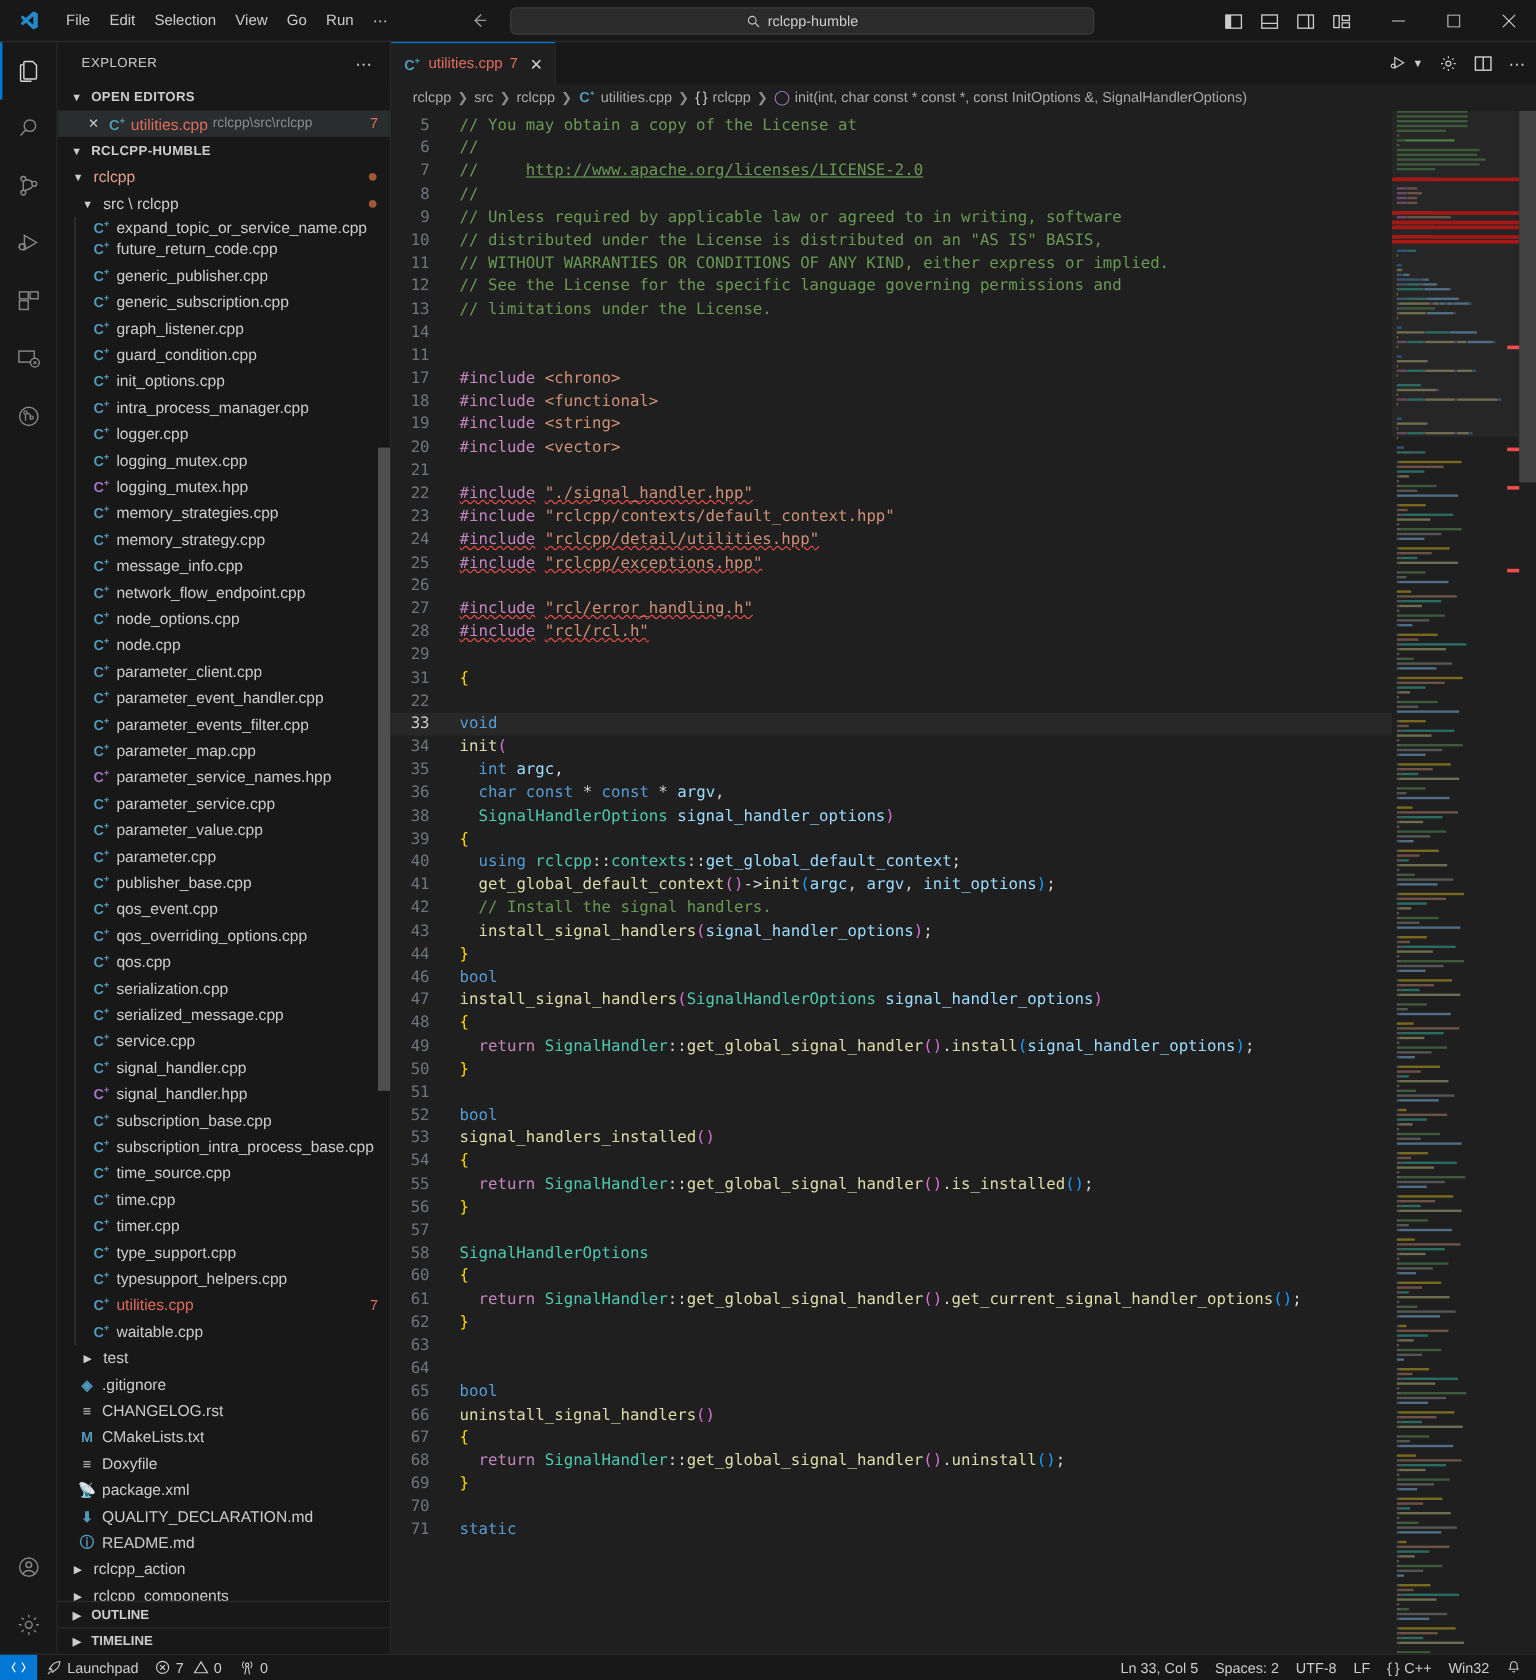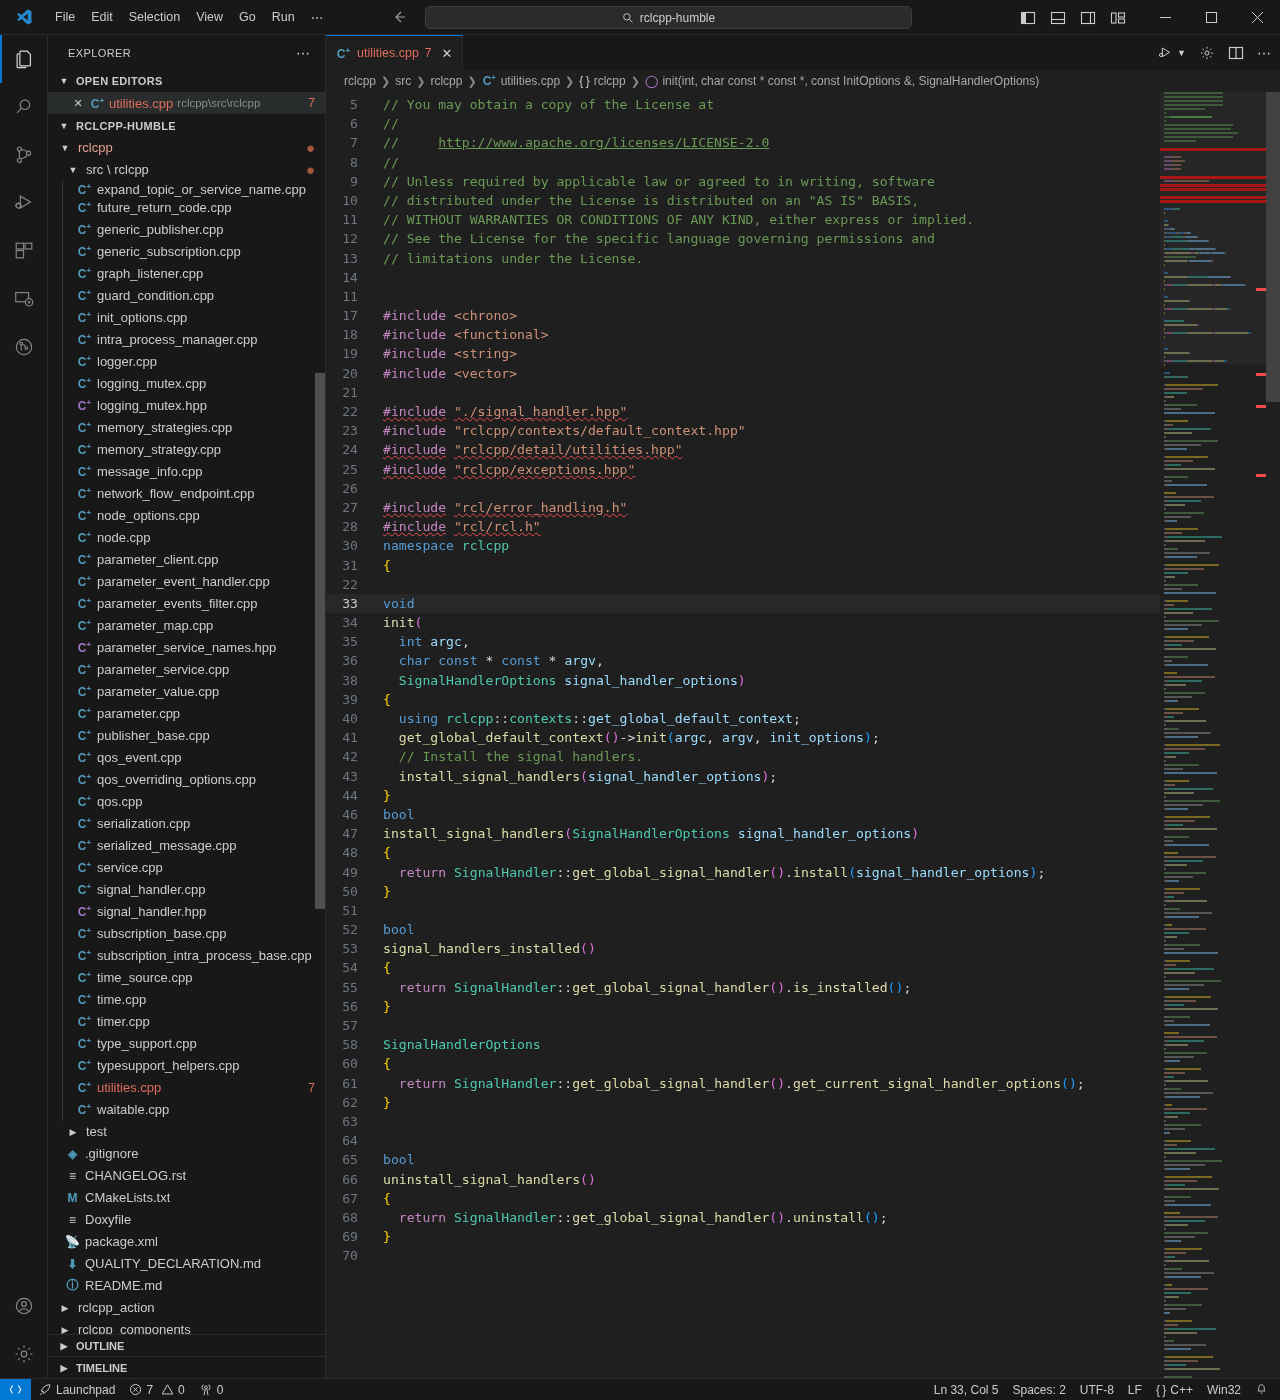--- a/index.html
+++ b/index.html
@@ -781,21 +781,21 @@
             <div class="cline"><span class="ln">19</span><span class="ctext"><span class="t-pre">#include</span><span class="t-pln"> </span><span class="t-str">&lt;string&gt;</span></span></div>
             <div class="cline"><span class="ln">20</span><span class="ctext"><span class="t-pre">#include</span><span class="t-pln"> </span><span class="t-str">&lt;vector&gt;</span></span></div>
             <div class="cline"><span class="ln">21</span><span class="ctext"></span></div>
             <div class="cline"><span class="ln">22</span><span class="ctext"><span class="t-pre squig">#include</span><span class="t-pln"> </span><span class="t-str squig">"./signal_handler.hpp"</span></span></div>
             <div class="cline"><span class="ln">23</span><span class="ctext"><span class="t-pre">#include</span><span class="t-pln"> </span><span class="t-str">"rclcpp/contexts/default_context.hpp"</span></span></div>
             <div class="cline"><span class="ln">24</span><span class="ctext"><span class="t-pre squig">#include</span><span class="t-pln"> </span><span class="t-str squig">"rclcpp/detail/utilities.hpp"</span></span></div>
             <div class="cline"><span class="ln">25</span><span class="ctext"><span class="t-pre squig">#include</span><span class="t-pln"> </span><span class="t-str squig">"rclcpp/exceptions.hpp"</span></span></div>
             <div class="cline"><span class="ln">26</span><span class="ctext"></span></div>
             <div class="cline"><span class="ln">27</span><span class="ctext"><span class="t-pre squig">#include</span><span class="t-pln"> </span><span class="t-str squig">"rcl/error_handling.h"</span></span></div>
             <div class="cline"><span class="ln">28</span><span class="ctext"><span class="t-pre squig">#include</span><span class="t-pln"> </span><span class="t-str squig">"rcl/rcl.h"</span></span></div>
-            <div class="cline"><span class="ln">30</span><span class="ctext"><span class="t-kw">namespace</span><span class="t-pln"> </span><span class="t-type">rclcpp</span></span></div>
+            <div class="cline"><span class="ln">29</span><span class="ctext"></span></div>
             <div class="cline"><span class="ln">31</span><span class="ctext"><span class="t-brkt1">{</span></span></div>
             <div class="cline"><span class="ln">22</span><span class="ctext"></span></div>
             <div class="cline cur"><span class="ln">33</span><span class="ctext"><span class="t-kw">void</span></span></div>
             <div class="cline"><span class="ln">34</span><span class="ctext"><span class="t-fn">init</span><span class="t-brkt2">(</span></span></div>
             <div class="cline"><span class="ln">35</span><span class="ctext"><span class="t-pln">  </span><span class="t-kw">int</span><span class="t-pln"> </span><span class="t-var">argc</span><span class="t-punc">,</span></span></div>
             <div class="cline"><span class="ln">36</span><span class="ctext"><span class="t-pln">  </span><span class="t-kw">char</span><span class="t-pln"> </span><span class="t-kw">const</span><span class="t-punc"> * </span><span class="t-kw">const</span><span class="t-punc"> * </span><span class="t-var">argv</span><span class="t-punc">,</span></span></div>
             <div class="cline"><span class="ln">38</span><span class="ctext"><span class="t-pln">  </span><span class="t-type">SignalHandlerOptions</span><span class="t-pln"> </span><span class="t-var">signal_handler_options</span><span class="t-brkt2">)</span></span></div>
             <div class="cline"><span class="ln">39</span><span class="ctext"><span class="t-brkt1">{</span></span></div>
             <div class="cline"><span class="ln">40</span><span class="ctext"><span class="t-pln">  </span><span class="t-kw">using</span><span class="t-pln"> </span><span class="t-type">rclcpp</span><span class="t-punc">::</span><span class="t-type">contexts</span><span class="t-punc">::</span><span class="t-var">get_global_default_context</span><span class="t-punc">;</span></span></div>
             <div class="cline"><span class="ln">41</span><span class="ctext"><span class="t-pln">  </span><span class="t-fn">get_global_default_context</span><span class="t-brkt2">()</span><span class="t-punc">-&gt;</span><span class="t-fn">init</span><span class="t-brkt3">(</span><span class="t-var">argc</span><span class="t-punc">, </span><span class="t-var">argv</span><span class="t-punc">, </span><span class="t-var">init_options</span><span class="t-brkt3">)</span><span class="t-punc">;</span></span></div>
@@ -819,20 +819,21 @@
             <div class="cline"><span class="ln">61</span><span class="ctext"><span class="t-pln">  </span><span class="t-kw2">return</span><span class="t-pln"> </span><span class="t-type">SignalHandler</span><span class="t-punc">::</span><span class="t-fn">get_global_signal_handler</span><span class="t-brkt2">()</span><span class="t-punc">.</span><span class="t-fn">get_current_signal_handler_options</span><span class="t-brkt3">()</span><span class="t-punc">;</span></span></div>
             <div class="cline"><span class="ln">62</span><span class="ctext"><span class="t-brkt1">}</span></span></div>
             <div class="cline"><span class="ln">63</span><span class="ctext"></span></div>
             <div class="cline"><span class="ln">64</span><span class="ctext"></span></div>
             <div class="cline"><span class="ln">65</span><span class="ctext"><span class="t-kw">bool</span></span></div>
             <div class="cline"><span class="ln">66</span><span class="ctext"><span class="t-fn">uninstall_signal_handlers</span><span class="t-brkt2">()</span></span></div>
             <div class="cline"><span class="ln">67</span><span class="ctext"><span class="t-brkt1">{</span></span></div>
             <div class="cline"><span class="ln">68</span><span class="ctext"><span class="t-pln">  </span><span class="t-kw2">return</span><span class="t-pln"> </span><span class="t-type">SignalHandler</span><span class="t-punc">::</span><span class="t-fn">get_global_signal_handler</span><span class="t-brkt2">()</span><span class="t-punc">.</span><span class="t-fn">uninstall</span><span class="t-brkt3">()</span><span class="t-punc">;</span></span></div>
             <div class="cline"><span class="ln">69</span><span class="ctext"><span class="t-brkt1">}</span></span></div>
             <div class="cline"><span class="ln">70</span><span class="ctext"></span></div>
+            <div class="cline"><span class="ln">71</span><span class="ctext"><span class="t-kw">static</span></span></div>
           </div>
         <div class="minimap">
           <div class="mm-slider" id="mmslider" style="top: 0px; height: 272px;"></div>
           <div id="mmlines">
               <div class="mm-line" style="left: 4px; top: 0px; width: 58.8px; background: rgb(61, 90, 58);"></div>
               <div class="mm-line" style="left: 4px; top: 4px; width: 58.8px; background: rgb(61, 90, 58);"></div>
               <div class="mm-line" style="left: 4px; top: 8px; width: 58.8px; background: rgb(61, 90, 58);"></div>
               <div class="mm-line" style="left: 4px; top: 12px; width: 58.8px; background: rgb(61, 90, 58);"></div>
               <div class="mm-line" style="left: 4px; top: 16px; width: 41.16px; background: rgb(61, 90, 58);"></div>
               <div class="mm-line" style="left: 4px; top: 20px; width: 1.96px; background: rgb(61, 90, 58);"></div>

